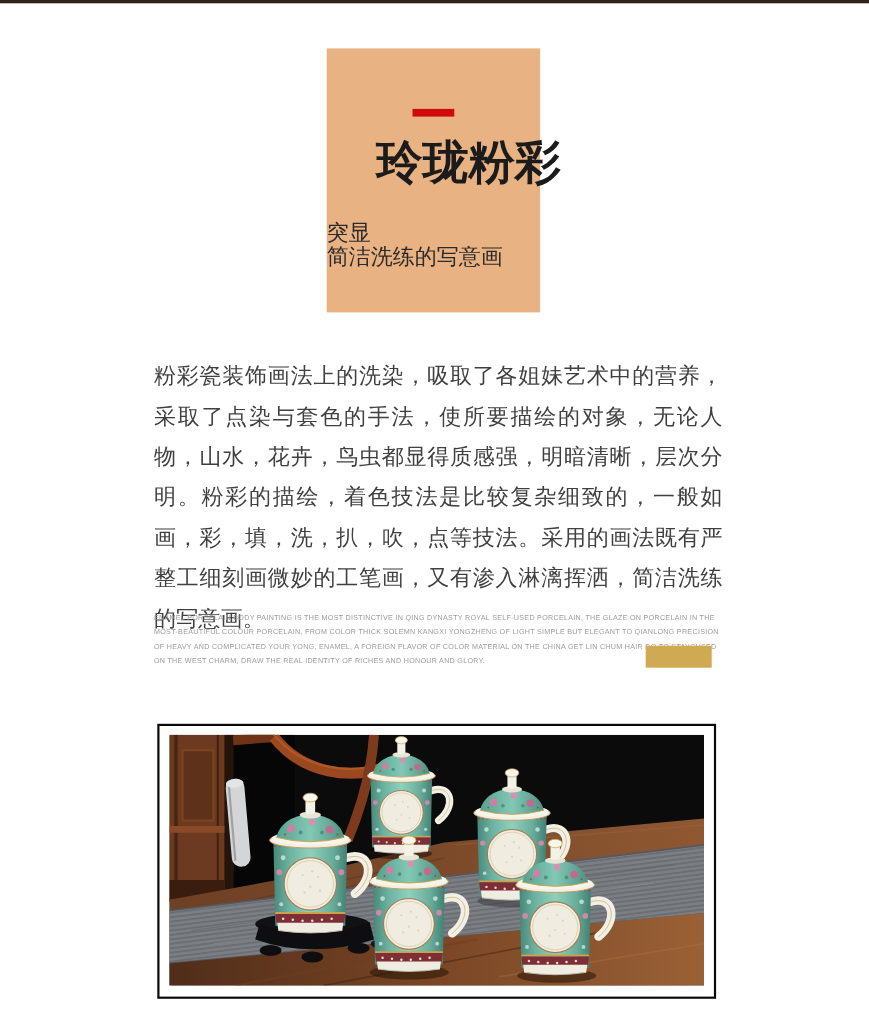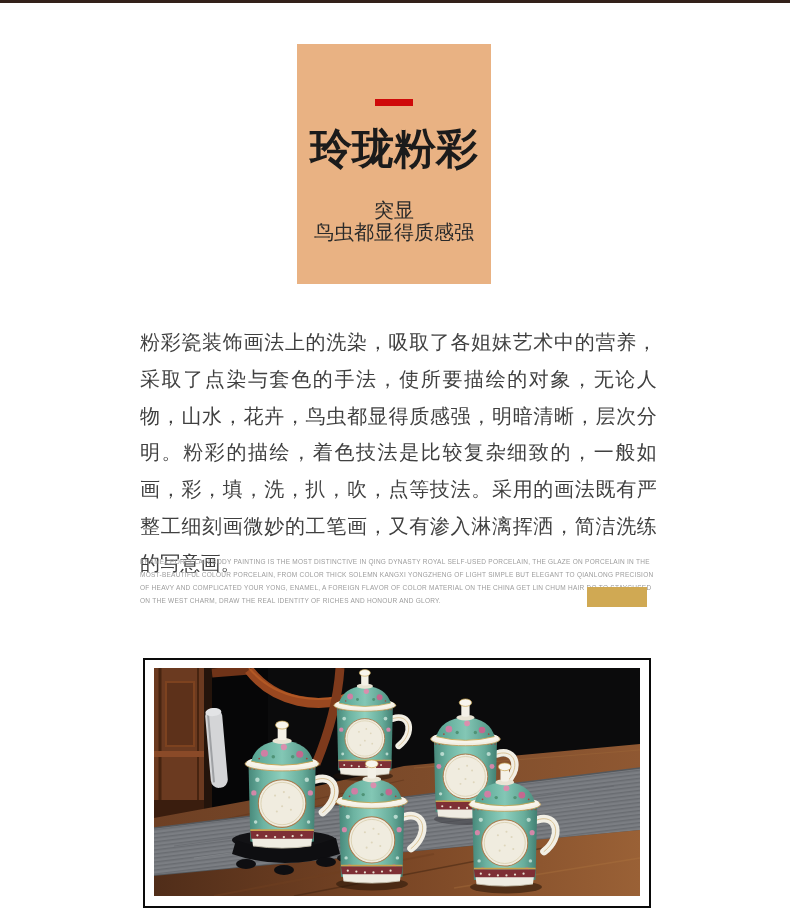--- a/index.html
+++ b/index.html
@@ -9,25 +9,25 @@
     font-family:"Liberation Sans", sans-serif;
   }
   .top-rule{position:absolute;left:0;top:0;width:790px;height:3px;background:#33211a;}
 
   
   .hero{position:absolute;left:297px;top:44px;width:194px;height:240px;background:#e9b283;}
   .hero-dash{position:absolute;left:50%;margin-left:-19px;top:55px;width:38px;height:7px;background:#cf0a0a;}
   .hero-title{
     position:absolute;left:0;top:84px;width:100%;text-align:center;
     font-family:"Liberation Serif", serif;font-weight:700;font-size:42px;line-height:1;
-    color:#1b1b1b;letter-spacing:0px;
+    color:#1b1b1b;letter-spacing:0px;padding-left:32px;
   }
   .hero-sub{
-    position:absolute;left:0;top:157px;width:100%;text-align:center;
-    font-family:Liberation Mono, monospace;font-size:20px;line-height:22px;color:#2a2a2a;
+    position:absolute;left:0;top:157px;width:100%;
+    font-family:Liberation Serif, serif;font-size:20px;line-height:22px;color:#2a2a2a;
   }
 
   
   .desc{
     position:absolute;left:140px;top:324px;width:517px;
     font-size:20px;line-height:36.8px;letter-spacing:0.15px;
     color:#404040;text-align:justify;
   }
 
   
@@ -50,21 +50,21 @@
 </head>
 <body>
 
 <div class="top-rule" style="background: rgb(51, 33, 26);"></div>
 
 <div class="hero" style="background: rgb(233, 178, 131);">
   <div class="hero-dash" style="background: rgb(207, 10, 10);"></div>
   <div class="hero-title">玲珑粉彩</div>
   <div class="hero-sub">
     <div>突显</div>
-    <div>鸟虫都显得质感强</div>
+    <div>简洁洗练的写意画</div>
   </div>
 </div>
 
 <div class="desc">粉彩瓷装饰画法上的洗染，吸取了各姐妹艺术中的营养，采取了点染与套色的手法，使所要描绘的对象，无论人物，山水，花卉，鸟虫都显得质感强，明暗清晰，层次分明。粉彩的描绘，着色技法是比较复杂细致的，一般如画，彩，填，洗，扒，吹，点等技法。采用的画法既有严整工细刻画微妙的工笔画，又有渗入淋漓挥洒，简洁洗练的写意画。</div>
 
 <div class="en-note">
   <div class="en-note-inner">
     <div class="en-line">ENAMEL PORCELAIN BODY PAINTING IS THE MOST DISTINCTIVE IN QING DYNASTY ROYAL SELF-USED PORCELAIN, THE GLAZE ON PORCELAIN IN THE</div>
     <div class="en-line">MOST-BEAUTIFUL COLOUR PORCELAIN, FROM COLOR THICK SOLEMN KANGXI YONGZHENG OF LIGHT SIMPLE BUT ELEGANT TO QIANLONG PRECISION</div>
     <div class="en-line">OF HEAVY AND COMPLICATED YOUR YONG, ENAMEL, A FOREIGN FLAVOR OF COLOR MATERIAL ON THE CHINA GET LIN CHUM HAIR DO TO STAYCUSED</div>

